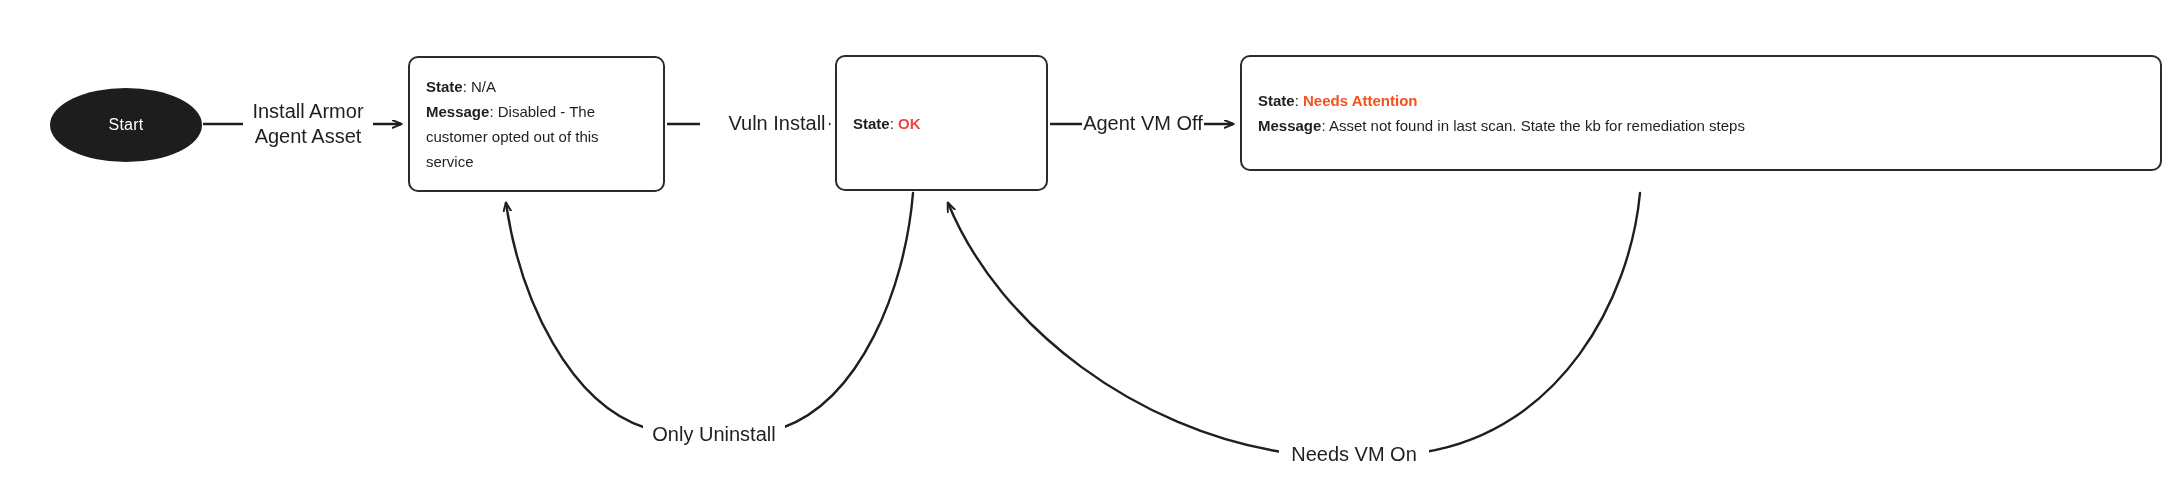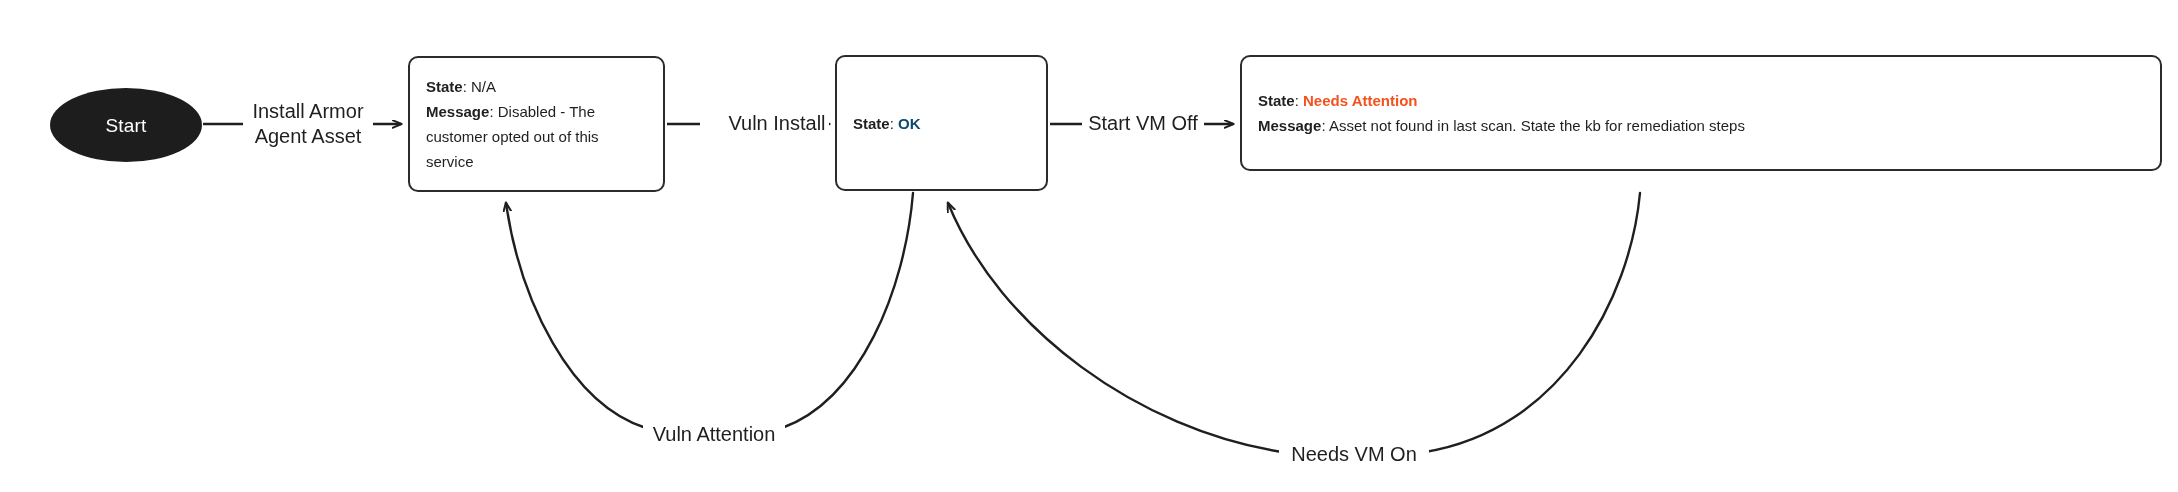--- a/index.html
+++ b/index.html
@@ -35,21 +35,21 @@
     width: 152px;
     height: 74px;
     background: #1d1d1d;
     border-radius: 50%;
     display: flex;
     align-items: center;
     justify-content: center;
   }
   .start-label {
     color: #ffffff;
-    font-size: 19px;
+    font-size: 16px;
     line-height: 1;
     letter-spacing: 0.2px;
   }
   
   .state-box {
     background: #ffffff;
     border: 2px solid #2b2b2b;
     border-radius: 10px;
     display: flex;
     flex-direction: column;
@@ -133,39 +133,39 @@
     <div class="box-line">
       <b>State</b><span>: </span><span>N/A</span>
     </div>
     <div class="box-line">
       <b>Message</b><span>: </span><span>Disabled - The customer opted out of this service</span>
     </div>
   </div>
 
   <div class="node state-box box-2">
     <div class="box-line">
-      <b>State</b><span>: </span><span class="val-ok" id="ok-value" style="color: #0c4a6e;">OK</span>
+      <b>State</b><span>: </span><span class="val-ok" id="ok-value" style="color: #ef4444;">OK</span>
     </div>
   </div>
 
   <div class="node state-box box-3">
     <div class="box-line">
       <b>State</b><span>: </span><span class="val-attention" id="attention-value" style="color: rgb(244, 81, 30);">Needs Attention</span>
     </div>
     <div class="box-line">
       <b>Message</b><span>: </span><span>Asset not found in last scan. State the kb for remediation steps</span>
     </div>
   </div>
 
   <div class="edge-label two-line" style="left:243px; top:99px; width:130px;text-align:center;">
     <div>Install Armor</div>
     <div>Agent Asset</div>
   </div>
 
   <div class="edge-label" style="left:697px; top:111px; width:104px;margin-left:28px;">Vuln Install</div>
 
-  <div class="edge-label" style="left:1082px; top:111px; width:122px;">Start VM Off</div>
+  <div class="edge-label" style="left:1082px; top:111px; width:122px;">Agent VM Off</div>
 
-  <div class="edge-label" style="left:643px; top:422px; width:142px;">Vuln Attention</div>
+  <div class="edge-label" style="left:643px; top:422px; width:142px;">Only Uninstall</div>
 
   <div class="edge-label" style="left:1279px; top:442px; width:150px;">Needs VM On</div>
 
 </div>
 
 </body></html>

